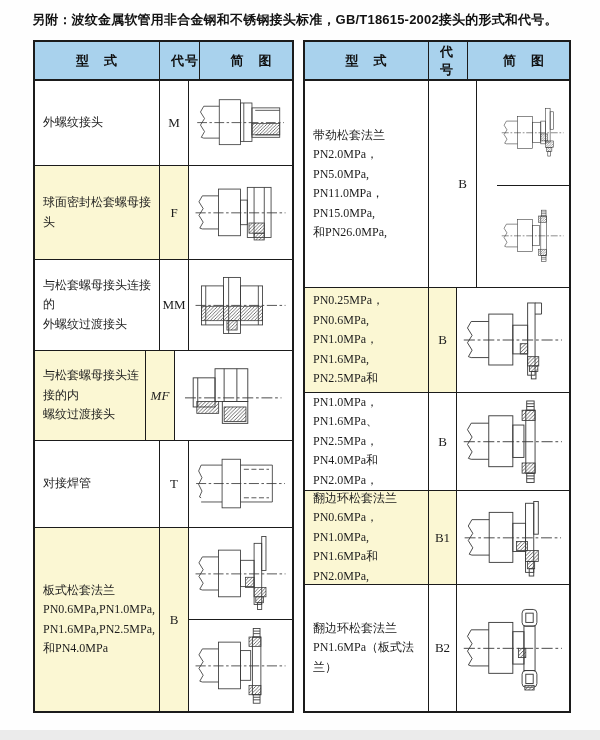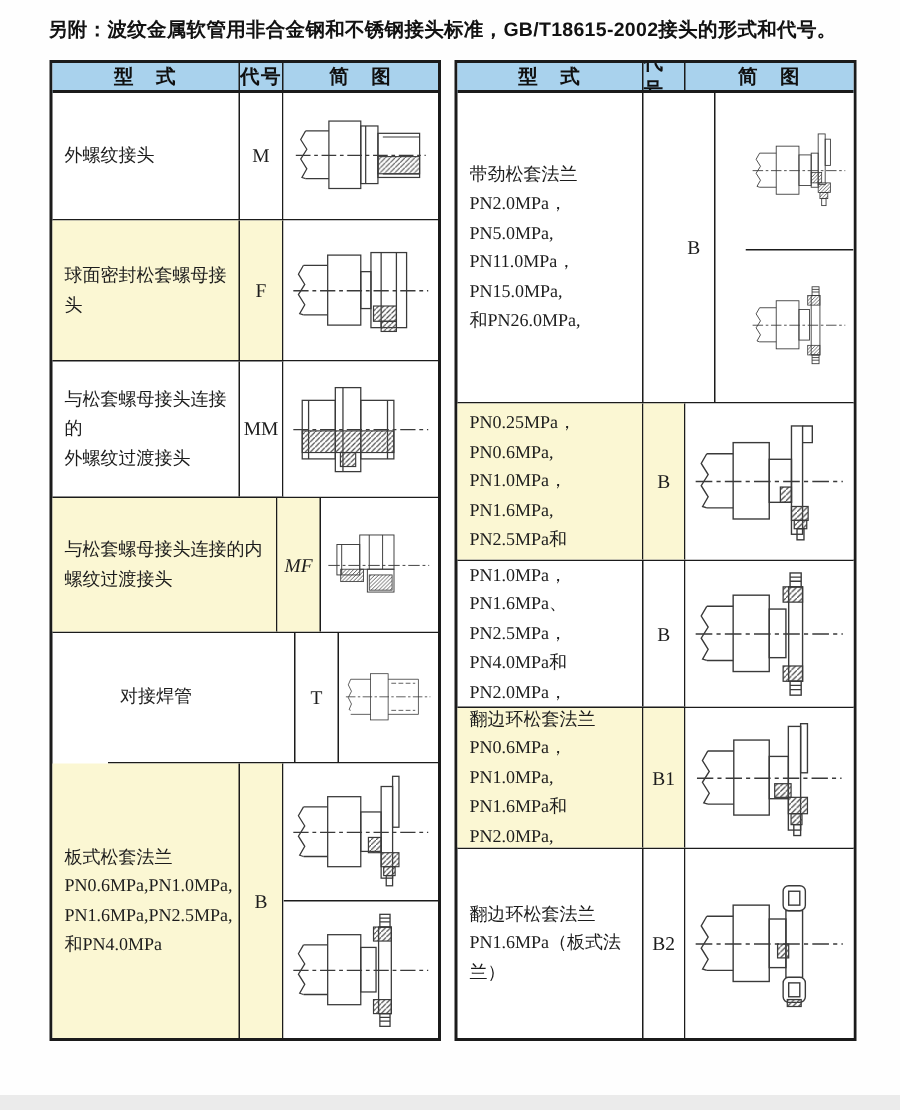--- a/index.html
+++ b/index.html
@@ -17,22 +17,23 @@
     border:2.5px solid var(--bd);
   }
   #tbl-left{left:33px;width:257px;}
   #tbl-right{left:303px;width:264px;}
   .row{
     display:flex;box-sizing:border-box;
     border-bottom:1.5px solid var(--bd);
   }
   .row:last-child{border-bottom:none;}
   .header-row{
-    background:var(--hdr-bg);height:20px;
+    background:var(--hdr-bg);height:39px;
     border-bottom:2px solid var(--bd);
+    gap:11px;
   }
   .cell{
     box-sizing:border-box;display:flex;align-items:center;
     border-right:1.5px solid var(--bd);
     overflow:hidden;
   }
   .cell:last-child{border-right:none;}
   .hcell{
     justify-content:center;font-weight:bold;font-size:13px;color:#101010;
     letter-spacing:1px;
@@ -146,21 +147,21 @@
             <line x1="77" y1="23" x2="77" y2="69" stroke="#3a3a3a" stroke-width="1"></line>
             <rect x="36" y="13" width="20" height="66" fill="none" stroke="#3a3a3a" stroke-width="1"></rect>
             <line x1="42" y1="13" x2="42" y2="79" stroke="#3a3a3a" stroke-width="1"></line>
             <rect x="10" y="47" width="72" height="17" fill="url(#hp3)" stroke="#3a3a3a" stroke-width="0.9"></rect>
             <rect x="40" y="64" width="12" height="11" fill="url(#hp3)" stroke="#3a3a3a" stroke-width="0.9"></rect>
           </svg>
         </div>
       </div>
     </div>
     <div class="row" style="height: 90px;">
-      <div class="cell c-type hl" style="width: 150px;">与松套螺母接头连接的内
+      <div class="cell c-type hl" style="width: 111px;">与松套螺母接头连接的内
 螺纹过渡接头</div>
       <div class="cell c-code hl" style="width: 29px; font-style: italic;">MF</div>
       <div class="cell c-diag">
         <div class="diag-sub" style="flex: 1 1 0%;">
           <svg viewBox="0 0 112 92" preserveAspectRatio="xMidYMid meet">
             <defs>
               <pattern id="hp4" width="4" height="4" patternUnits="userSpaceOnUse">
                 <path d="M0,4 L4,0" stroke="#4a4a4a" stroke-width="0.9"></path>
               </pattern>
             </defs>
@@ -170,21 +171,21 @@
             <rect x="36" y="14" width="36" height="36" fill="none" stroke="#3a3a3a" stroke-width="1"></rect>
             <line x1="46" y1="14" x2="46" y2="50" stroke="#3a3a3a" stroke-width="1"></line>
             <line x1="60" y1="14" x2="60" y2="50" stroke="#3a3a3a" stroke-width="1"></line>
             <rect x="16" y="50" width="24" height="13" fill="url(#hp4)" stroke="#3a3a3a" stroke-width="0.9"></rect>
             <rect x="44" y="50" width="28" height="24" fill="none" stroke="#3a3a3a" stroke-width="1"></rect>
             <rect x="46" y="56" width="24" height="16" fill="url(#hp4)" stroke="#3a3a3a" stroke-width="0.9"></rect>
           </svg>
         </div>
       </div>
     </div>
-    <div class="row" style="height: 87px; margin-left: 37px;">
+    <div class="row" style="height: 87px;">
       <div class="cell c-type" style="width: 125px;">对接焊管</div>
       <div class="cell c-code" style="width: 29px;">T</div>
       <div class="cell c-diag">
         <div class="diag-sub" style="flex: 1 1 0%;">
           <svg viewBox="0 0 112 92" preserveAspectRatio="xMidYMid meet">
             <defs>
               <pattern id="hp5" width="4" height="4" patternUnits="userSpaceOnUse">
                 <path d="M0,4 L4,0" stroke="#4a4a4a" stroke-width="0.9"></path>
               </pattern>
             </defs>

